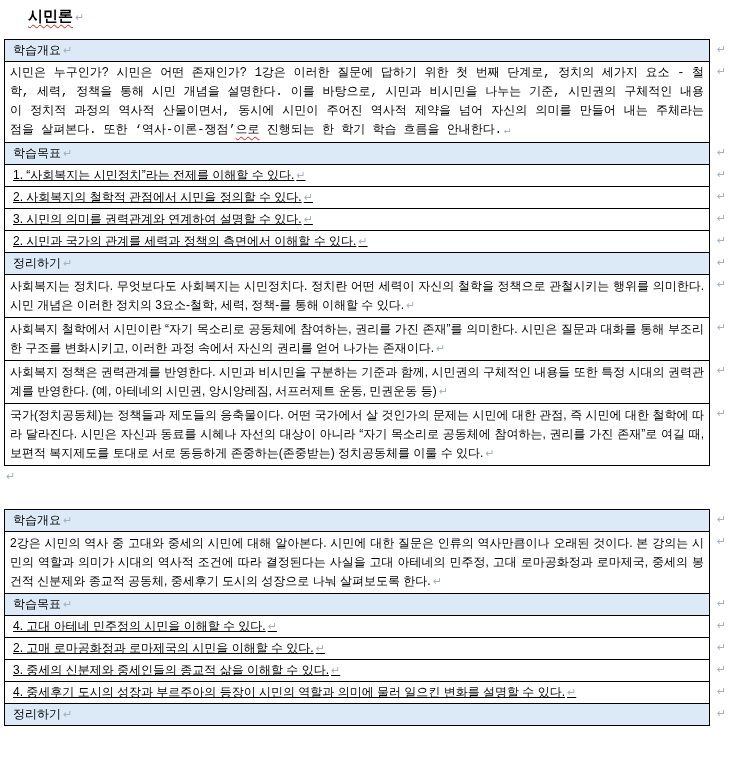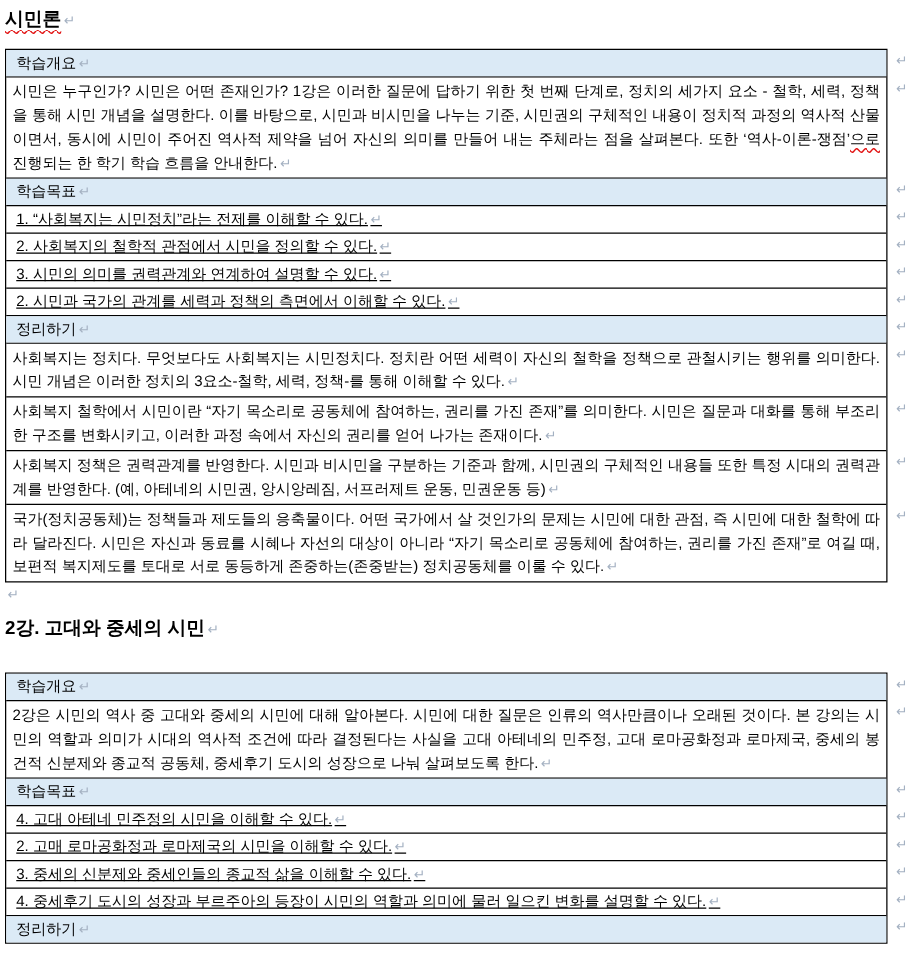--- a/index.html
+++ b/index.html
@@ -3,21 +3,21 @@
 <meta charset="utf-8">
 <style>
   * { margin:0; padding:0; box-sizing:border-box; }
   html,body { background:#ffffff; }
   .page {
     width:734px; height:782px; overflow:hidden; position:relative;
     background:#ffffff; color:#000;
     font-family:"Liberation Sans", sans-serif;
     padding:4px 0 0 4px;
   }
-  .titleline { font-size:15px; font-weight:bold; line-height:24px; }
+  .titleline { font-size:15px; font-weight:bold; line-height:24px;margin-left:24px; }
   .squiggle {
     text-decoration-line:underline;
     text-decoration-style:wavy;
     text-decoration-color:#e21313;
     text-decoration-thickness:1px;
     text-underline-offset:3px;
   }
   .h-lecture { font-size:15px; font-weight:bold; line-height:20px; margin-top:8px; }
   .mark { color:#a4b1c2; font-weight:normal; font-size:11px; padding-left:2px; }
   .emptyline { line-height:18px; }
@@ -27,21 +27,21 @@
   .trow { position:relative; border-bottom:1px solid #000; }
   .trow:last-child { border-bottom:none; }
   .cell { padding:1px 8px; font-size:12px; line-height:19px; overflow:hidden; white-space:nowrap; }
   .hdr .cell { background:#dbeaf6; height:21px; }
   .para .cell {
     white-space:normal; text-align:justify; word-break:break-all;
     padding:2px 5px;
   }
   .lines-2 .cell { height:42px; }
   .lines-3 .cell { height:61px; }
-  .lines-4 .cell { height:80px; }
+  .lines-4 .cell { height:80px;font-family:Liberation Mono, monospace; }
   .goal .cell { height:21px;text-decoration:underline; }
   .rowmark {
     position:absolute; right:-17px; top:2px;
     color:#a4b1c2; font-size:11px; line-height:14px;
   }
 </style>
 </head>
 <body>
 
 <div class="page">
@@ -136,23 +136,20 @@
       </div>
       <span class="rowmark">↵</span>
     </div>
 
   </div>
 
   <div class="emptyline">
     <span class="mark">↵</span>
   </div>
 
-  <div class="h-lecture">
-    <span>2강. 고대와 중세의 시민</span><span class="mark">↵</span>
-  </div>
 
   <div class="tbl tbl-2">
 
     <div class="trow hdr">
       <div class="cell">
         <span>학습개요</span><span class="mark">↵</span>
       </div>
       <span class="rowmark">↵</span>
     </div>
 

